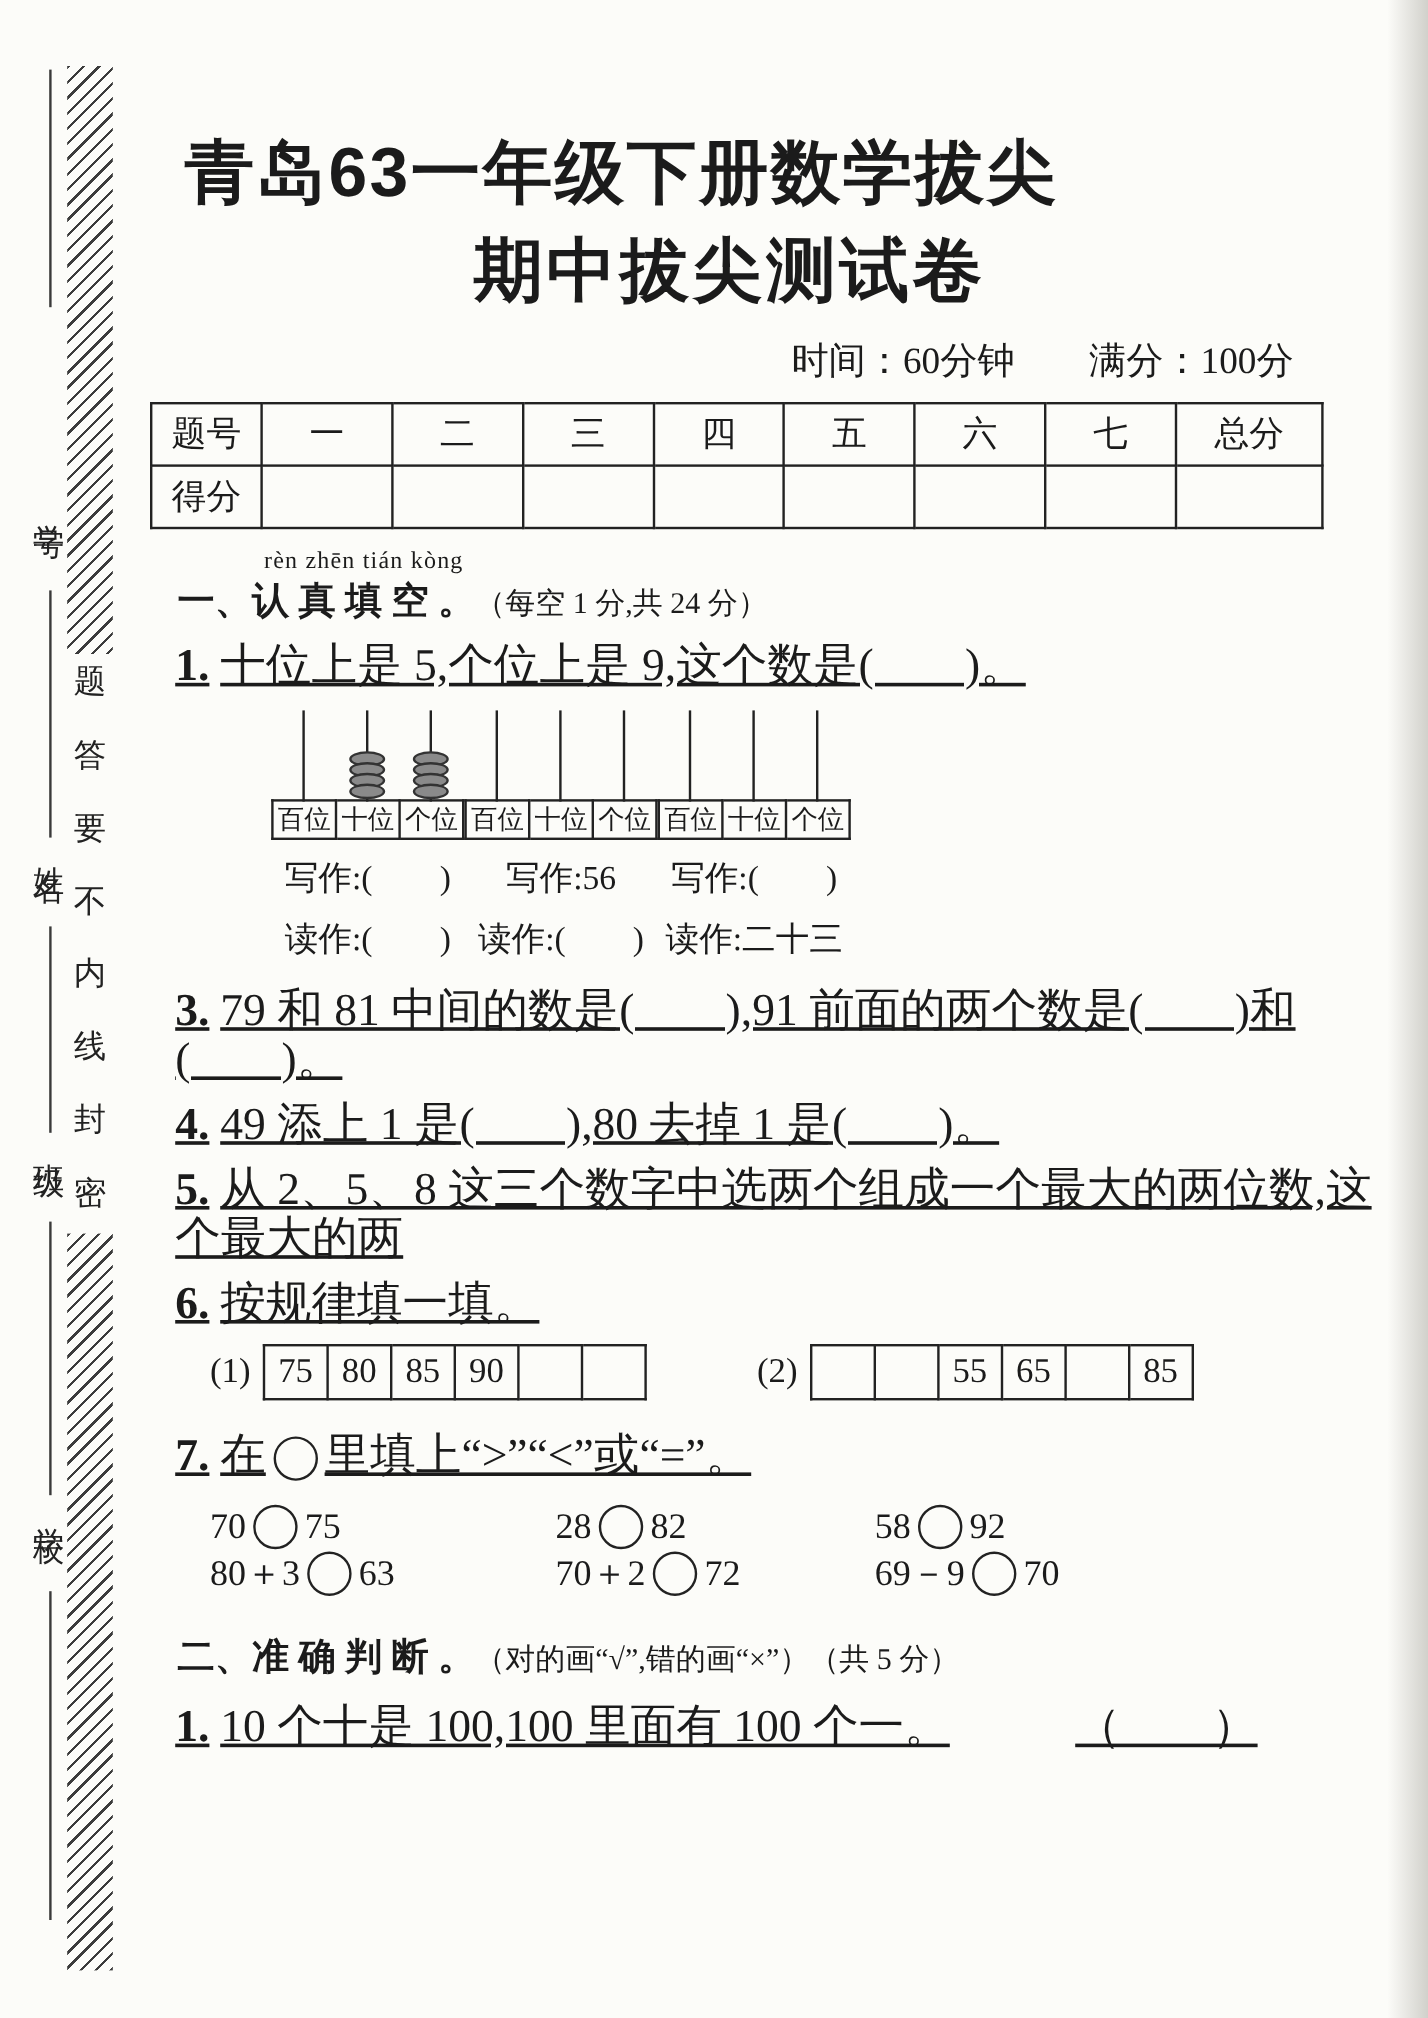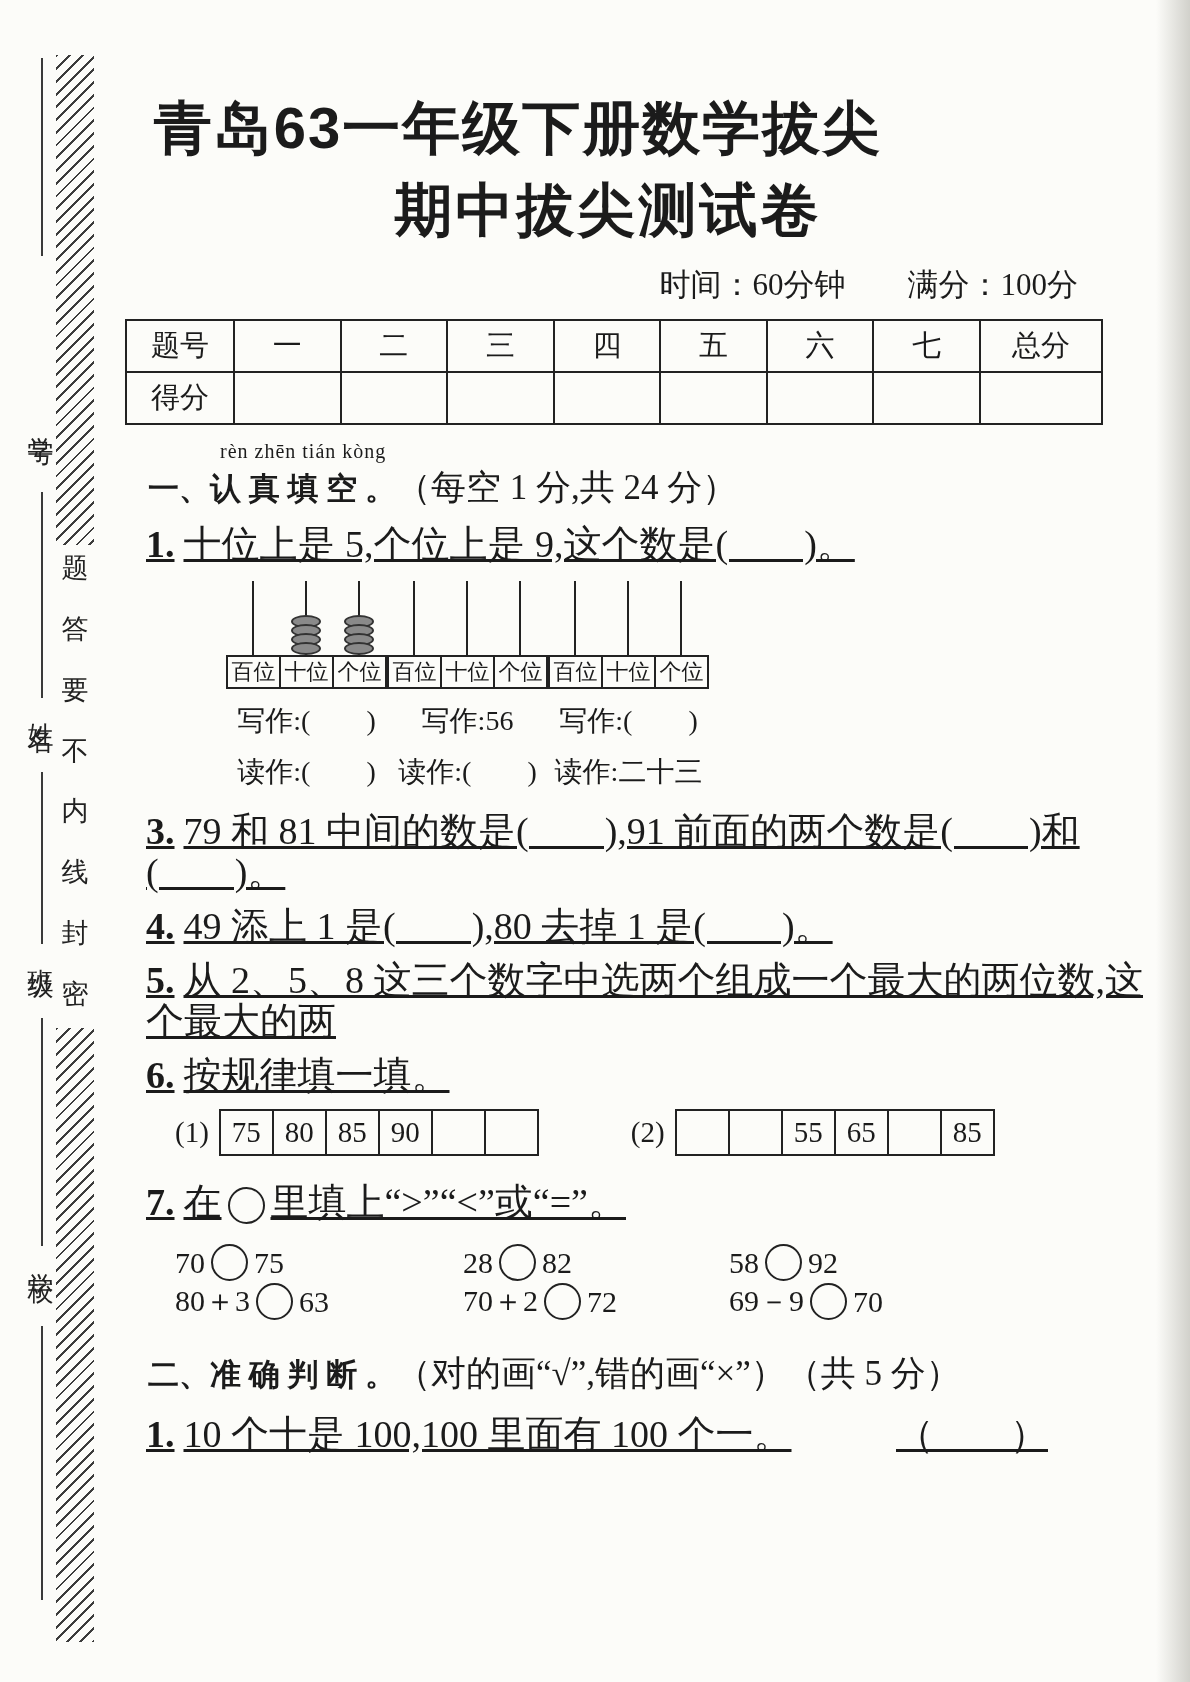--- a/index.html
+++ b/index.html
@@ -14,40 +14,40 @@
     display:flex; flex-direction:column; justify-content:space-between; align-items:center;
     font-size:27px; color:#222; }
   .m-label { position:absolute; left:24px; width:34px; writing-mode:vertical-rl; text-orientation:upright;
     font-size:26px; letter-spacing:5px; color:#222; text-align:center; }
   .m-line { position:absolute; left:41px; width:2px; background:#3a3a3a; }
 
   .scan-edge { position:absolute; right:0; top:0; width:34px; height:100%;
     background:linear-gradient(to right, rgba(150,148,140,0) 0%, rgba(140,138,128,0.38) 100%); }
 
   
-  .main { position:absolute; left:118px; top:0; width:1030px; }
+  .main { position:absolute; left:118px; top:16px; width:1030px; }
 
   .title-block { margin-top:86px; width:800px; text-align:center;
     font-family:"Liberation Sans","DejaVu Sans",sans-serif; font-weight:900; }
   .title-line1 { font-size:58px; line-height:84px; letter-spacing:2px; }
   .title-line2 { font-size:58px; line-height:80px; letter-spacing:3px; position:relative; left:90px; }
 
   .meta-line { margin-top:14px; width:1020px; text-align:right; padding-right:60px; font-size:31px; }
 
   .score-table { margin-top:13px; margin-left:7px; border-collapse:collapse; table-layout:fixed;
     width:978px; font-size:29px; }
   .score-table td { border:2px solid #222; text-align:center; height:52px; }
-  .score-table td.st-first { width:108px; }
+  .score-table td.st-first { width:92px; }
   .score-table td.st-last { width:122px; }
 
   .sec-head { margin-top:15px; margin-left:30px; }
   .pinyin { font-size:20px; letter-spacing:1px; margin-left:72px; font-family:"Liberation Serif",serif; }
   .sec-title-line { margin-top:1px; }
   .sec-title { font-weight:bold; font-size:31px; }
-  .sec-note { font-size:35px; }
+  .sec-note { font-size:25px; }
 
   .q { margin-left:28px; margin-top:13px; font-size:38px; line-height:41px;text-decoration:underline; }
   .q-num { font-weight:bold; padding-right:9px; }
   .q-indent { margin-left:60px; margin-top:10px; }
 
   
   .abacus-row { margin-top:16px; margin-left:108px; width:748px; display:flex; justify-content:flex-start; }
   .abacus { width:161px; text-align:center; }
   .rods { display:flex; height:74px; }
   .rod { position:relative; width:53px; }

